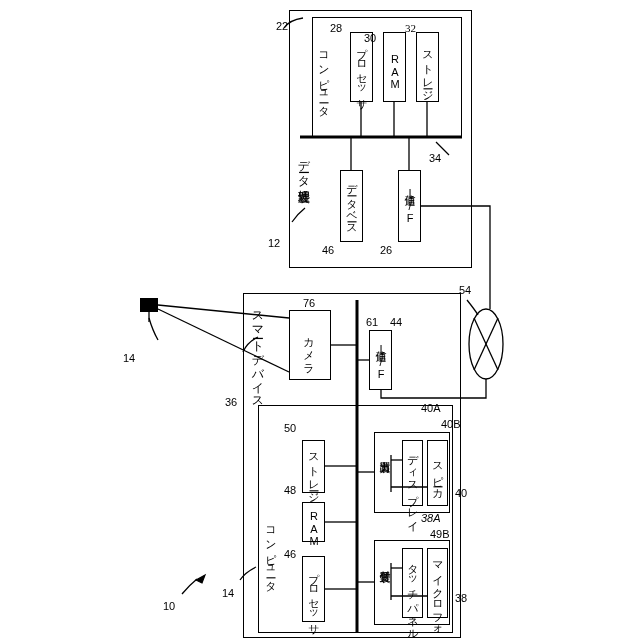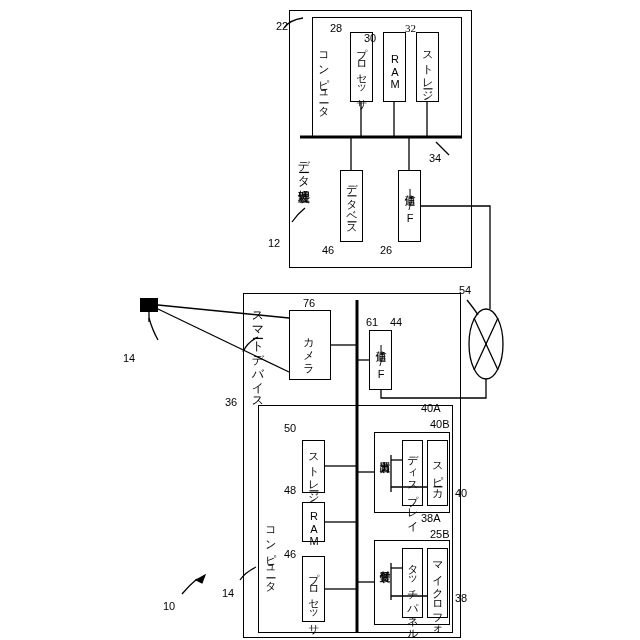--- a/index.html
+++ b/index.html
@@ -194,23 +194,23 @@
   <div class="ref" style="left:380px; top:244px;">26</div>
 
   <div class="ref" style="left:459px; top:284px;">54</div>
   <div class="ref" style="left:303px; top:297px;">76</div>
   <div class="ref" style="left:366px; top:316px;">61</div>
   <div class="ref" style="left:390px; top:316px;">44</div>
   <div class="ref" style="left:123px; top:352px;">14</div>
   <div class="ref" style="left:225px; top:396px;">36</div>
   <div class="ref" style="left:284px; top:422px;">50</div>
   <div class="ref" style="left:421px; top:402px;">40A</div>
-  <div class="ref" style="left:430px; top:418px;">40B</div>
+  <div class="ref" style="left:441px; top:418px;">40B</div>
   <div class="ref" style="left:284px; top:484px;">48</div>
   <div class="ref" style="left:455px; top:487px;">40</div>
   <div class="ref" style="left:284px; top:548px;">46</div>
-  <div class="ref" style="left:421px; top:512px;">38A</div>
-  <div class="ref" style="left:430px; top:528px;">25B</div>
+  <div class="ref" style="left:421px; top:512px;font-style:italic;">38A</div>
+  <div class="ref" style="left:430px; top:528px;">49B</div>
   <div class="ref" style="left:455px; top:592px;">38</div>
   <div class="ref" style="left:222px; top:587px;">14</div>
   <div class="ref" style="left:163px; top:600px;">10</div>
 
 </div>
 
 </body></html>

